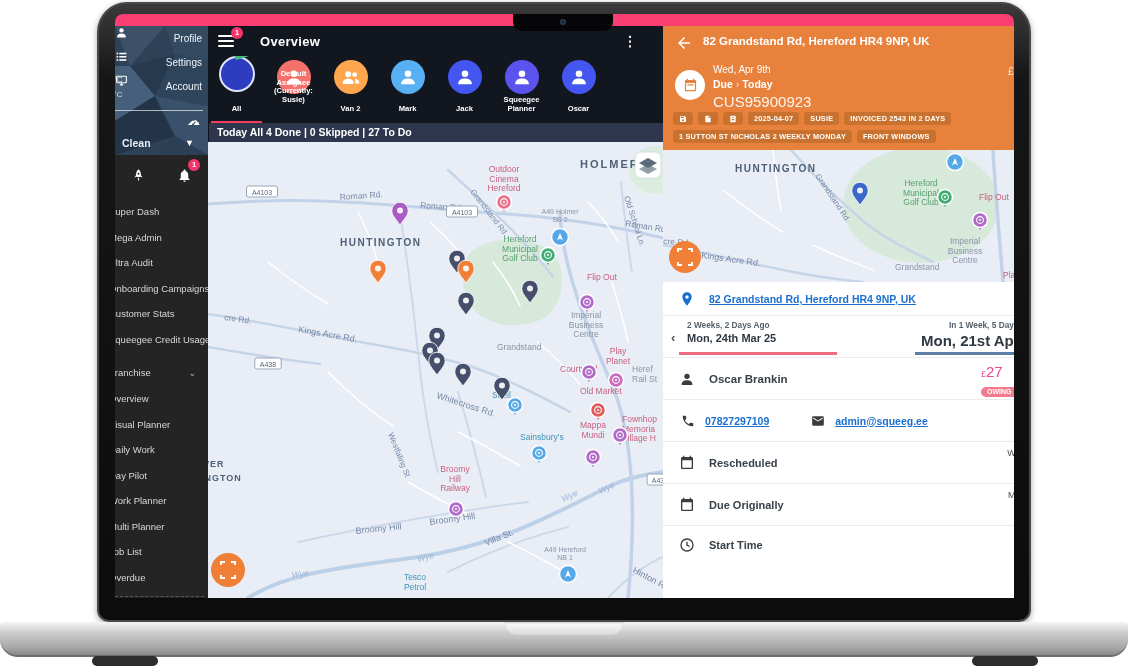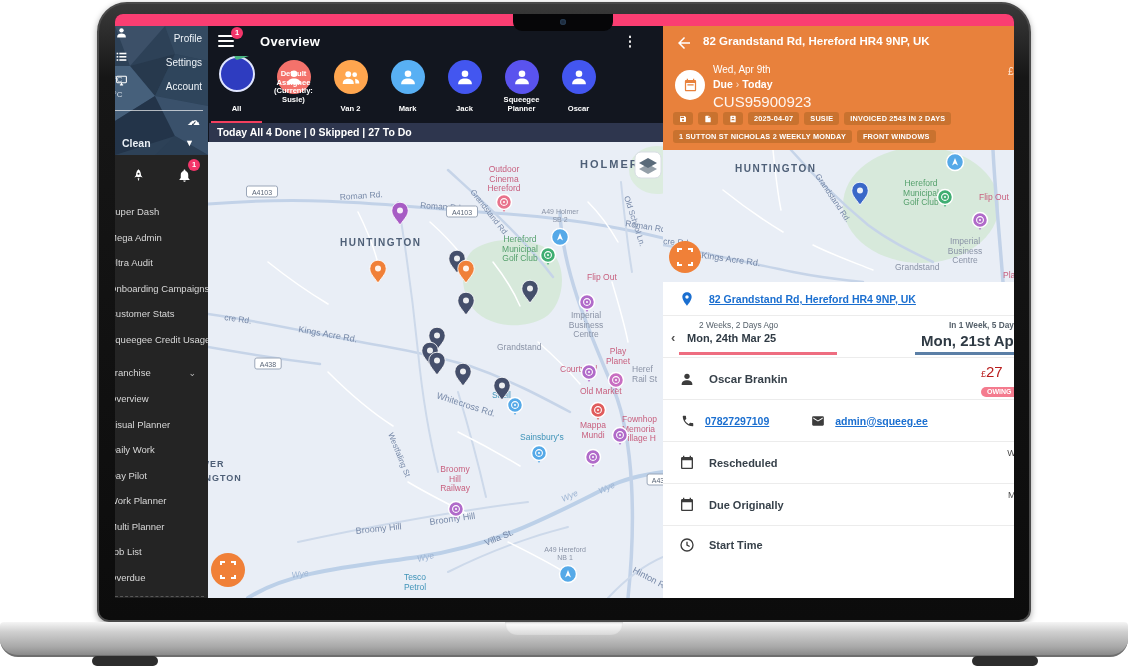--- a/index.html
+++ b/index.html
@@ -80,29 +80,29 @@
   .p-rows{position:absolute;left:0;top:256px;right:0;bottom:0;background:#fff;}
   .prow{position:relative;border-bottom:1px solid #ececec;display:flex;align-items:center;}
   .prow .ric{width:16px;height:16px;margin-left:16px;flex:0 0 auto;color:#3c3c3c;}
   .prow .rtxt{margin-left:14px;font-size:11px;font-weight:bold;color:#37414a;}
   .prow .link{color:#1b6fd0;text-decoration:underline;font-weight:bold;font-size:10.5px;}
   .rval{position:absolute;left:316px;top:6px;text-align:right;width:80px;font-size:9px;color:#4a4a4a;line-height:11px;white-space:nowrap;}
   .rval .sub{font-size:8px;color:#8a8a8a;}
   .datenav{position:relative;height:42px;border-bottom:1px solid #ececec;}
   .dn-chev{position:absolute;left:8px;top:14px;font-size:13px;color:#555;font-weight:bold;}
   .dn-l{position:absolute;left:24px;top:4px;}
-  .dn-l .rel{font-size:8.3px;font-weight:normal;color:#55606a;margin-left:12px;}
+  .dn-l .rel{font-size:8.3px;font-weight:bold;color:#55606a;}
   .dn-l .big{font-size:11px;font-weight:bold;color:#2f3a44;margin-top:2px;}
   .dn-underline-l{position:absolute;left:16px;top:36px;width:158px;height:2.5px;background:#ee6d80;}
   .dn-r{position:absolute;left:258px;top:4px;white-space:nowrap;}
   .dn-r .rel{font-size:8.3px;font-weight:bold;color:#55606a;padding-left:28px;}
   .dn-r .big{font-size:15px;font-weight:bold;color:#2f3a44;margin-top:2px;}
   .dn-underline-r{position:absolute;left:252px;top:36px;width:140px;height:2.5px;background:#5b7fa6;}
   .balance{position:absolute;left:318px;top:5px;white-space:nowrap;}
-  .balance .amt{font-size:15px;color:#b91c1c;}
+  .balance .amt{font-size:15px;color:#ec4899;}
   .balance .amt .cur{font-size:9px;}
   .owing{display:inline-block;background:#f47b8e;color:#fff;font-size:7px;font-weight:bold;border-radius:7px;padding:1.5px 6px;margin-top:2px;}
   .contact a{color:#1b6fd0;text-decoration:underline;font-weight:bold;font-size:10.5px;}
   .contact .ric2{width:14px;height:14px;margin:0 10px 0 42px;color:#3c3c3c;flex:0 0 auto;}
   .contact .ric2.first{margin-left:18px;}
   svg text{font-family:"Liberation Sans",sans-serif;}
 </style>
 </head>
 <body>
 

